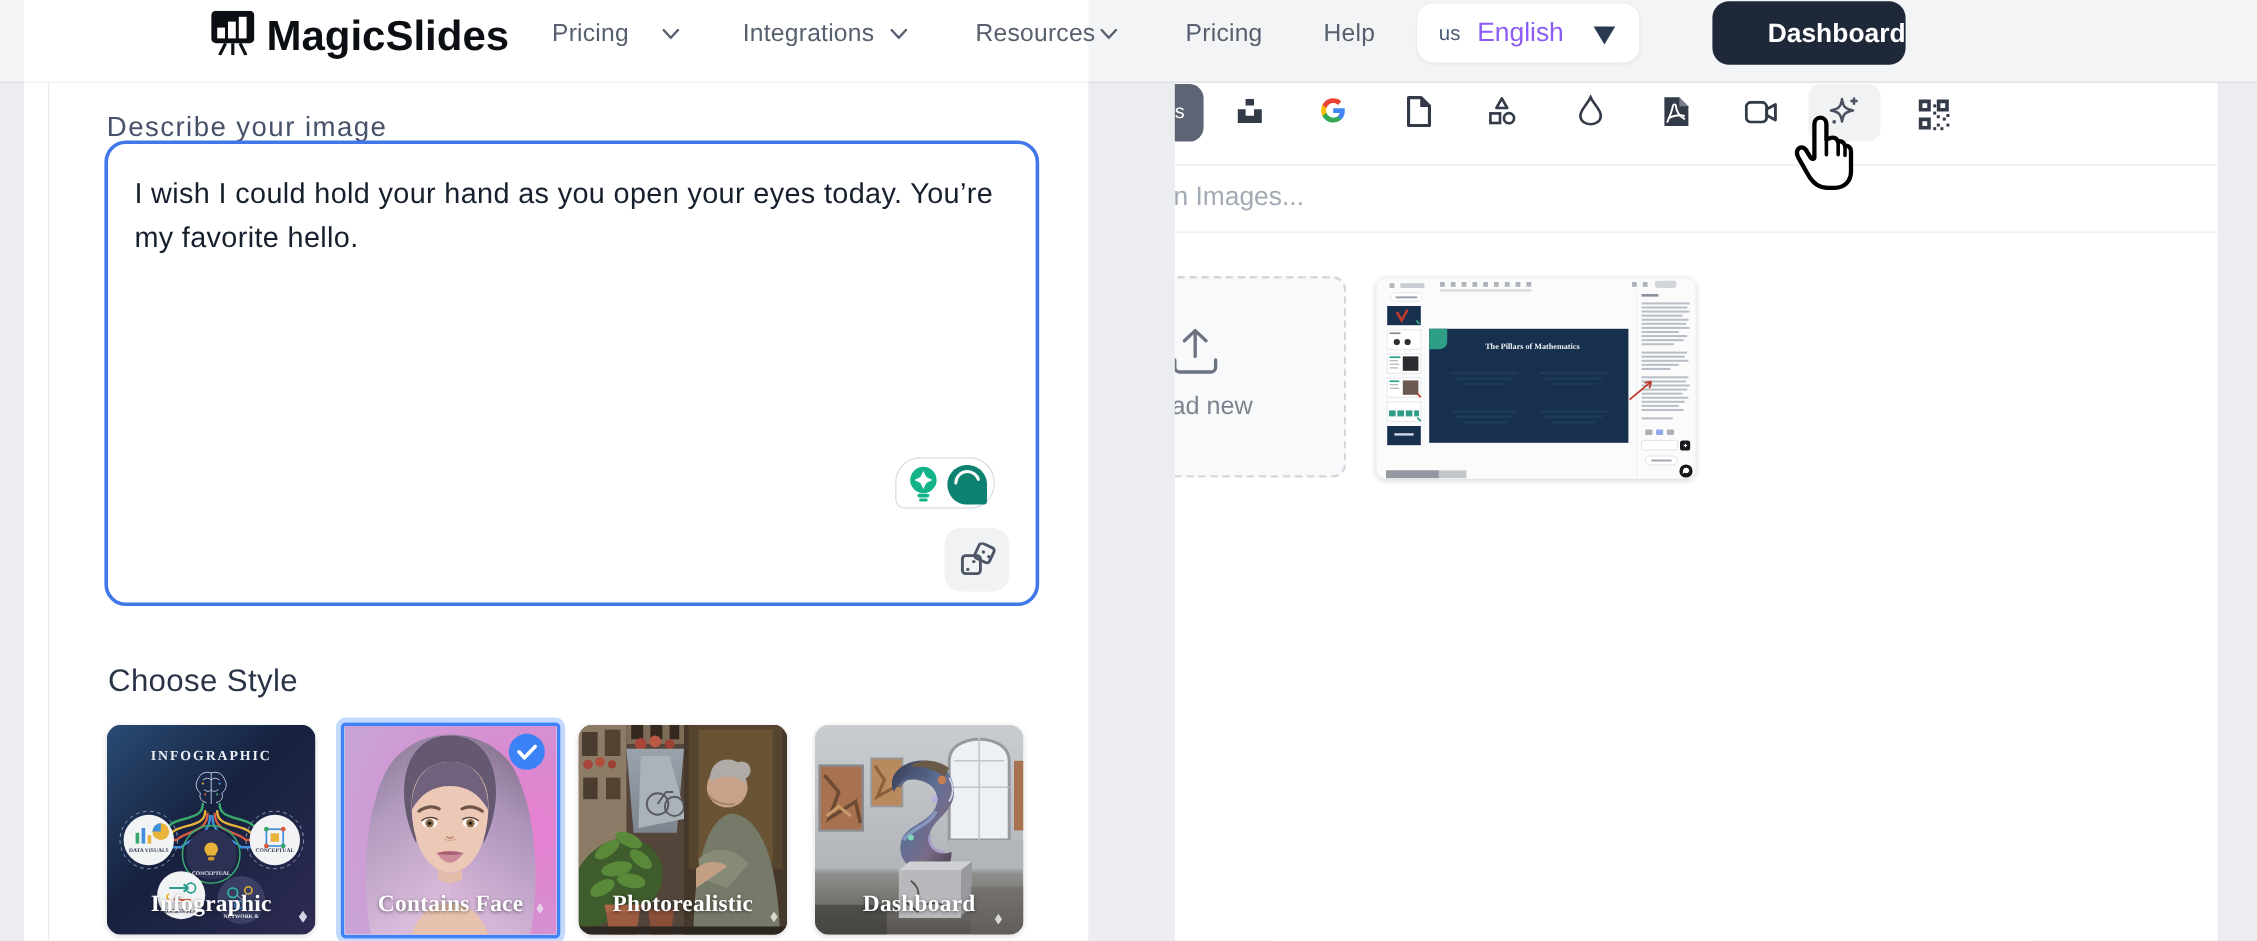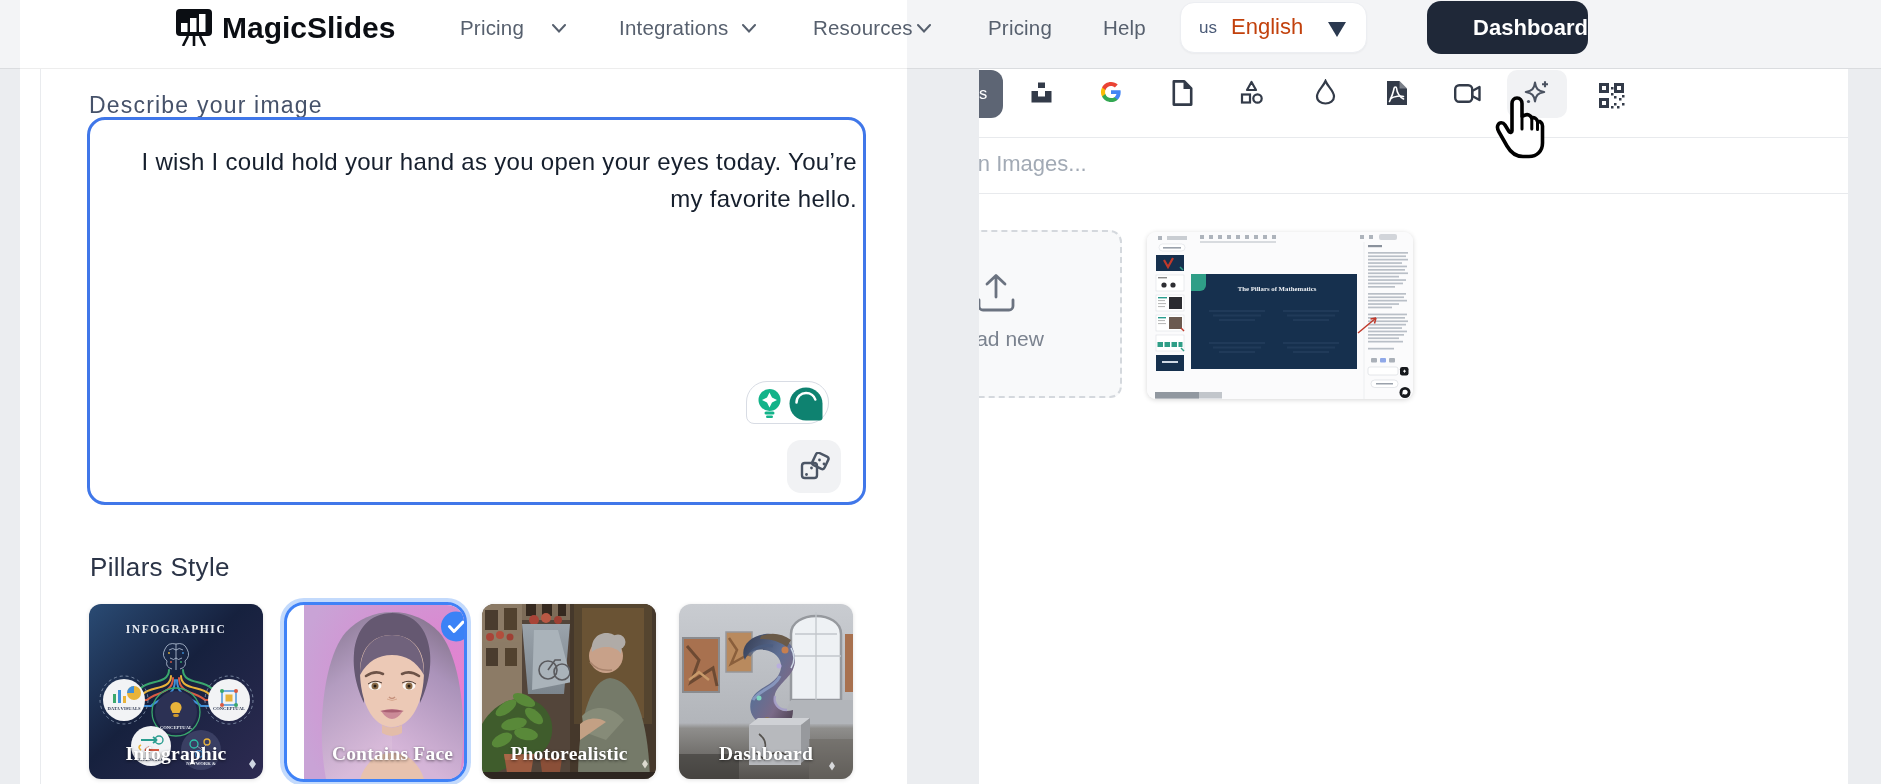--- a/index.html
+++ b/index.html
@@ -11,28 +11,28 @@
   #leftpanel { left:20px; top:0; width:887px; height:784px; background:#ffffff; }
   #leftline { left:40px; top:69px; width:1px; height:715px; background:#e9ebee; }
   #modal { left:979px; top:69px; width:869px; height:715px; background:#ffffff; overflow:hidden; }
   #navborder { left:0; top:68px; width:1881px; height:1px; background:rgba(0,0,0,0.07); }
   #navbg { left:0; top:0; width:1881px; height:68px; background:rgba(255,255,255,0.42); }
 
   
   #nav { left:0; top:0; width:1881px; height:68px; }
   .navlink { position:absolute; top:16px; font-size:20.5px; color:#57606e; letter-spacing:0.2px; }
   .chev { position:absolute; top:24px; width:14px; height:9px; }
-  #logoword { left:222px; top:11px; font-size:30px; font-weight:bold; color:#0b0e13; letter-spacing:0px;text-align:right; }
+  #logoword { left:222px; top:11px; font-size:35px; font-weight:bold; color:#0b0e13; letter-spacing:0px;text-align:right; }
   #langbox { left:1180px; top:2px; width:187px; height:51px; background:#fff; border:1px solid #eceef2; border-radius:14px; box-shadow:0 1px 2px rgba(0,0,0,0.04);text-align:center; }
   #dash { left:1427px; top:1px; width:161px; height:53px; background:#1f2838; border-radius:14px; color:#fff; font-size:22px; font-weight:bold; text-align:right; line-height:53px; }
 
   
   #desclabel { left:89px; top:68px; font-size:23px; color:#46526a; letter-spacing:1.2px;margin-top:24px; }
   #ta { left:87px; top:117px; width:779px; height:388px; border:3.5px solid #4077e9; border-radius:18px; background:#fff; }
-  #tatext { left:112px; top:144px; width:745px; font-size:24px; line-height:36.5px; color:#161f2d; letter-spacing:0.3px;text-align:right; }
+  #tatext { left:112px; top:144px; width:745px; font-size:24px; line-height:36.5px; color:#161f2d; letter-spacing:0.3px; }
   #gram { left:746px; top:381px; width:83px; height:43px; background:#fff; border:1.5px solid #d8dce4; border-radius:21px 21px 21px 8px; }
   #dicebtn { left:787px; top:440px; width:54px; height:53px; background:#f1f2f4; border-radius:14px; }
   #choose { left:90px; top:552px; font-size:26px; font-weight:normal; color:#2b3447; letter-spacing:0.3px; }
 
   .card { position:absolute; top:604px; width:174px; height:175px; border-radius:12px; overflow:hidden; box-shadow:0 1px 4px rgba(0,0,0,0.12);font-family:Liberation Serif, serif; }
   .cardlabel { position:absolute; width:100%; text-align:center; bottom:14px; color:#fff; font-size:19.5px; font-weight:600; text-shadow:0 1px 3px rgba(0,0,0,0.55); letter-spacing:0.2px; }
 </style>
 </head>
 <body>
   <div class="abs" id="leftpanel"></div>
@@ -59,21 +59,21 @@
       <path d="M1 1 L7 7.5 L13 1" fill="none" stroke="#57606e" stroke-width="2" stroke-linecap="round"></path>
     </svg>
     <div class="navlink" style="left:813px">Resources</div>
     <svg class="chev" style="left:917px" viewBox="0 0 14 9">
       <path d="M1 1 L7 7.5 L13 1" fill="none" stroke="#57606e" stroke-width="2" stroke-linecap="round"></path>
     </svg>
     <div class="navlink" style="left:988px">Pricing</div>
     <div class="navlink" style="left:1103px">Help</div>
     <div class="abs" id="langbox">
       <span class="abs" style="left:18px;top:15px;font-size:17px;color:#4a5a77;">us</span>
-      <span class="abs" style="left:50px;top:11px;font-size:22px;color:#c2410c;">English</span>
+      <span class="abs" style="left:50px;top:11px;font-size:22px;color:#8b5cf6;">English</span>
       <svg class="abs" style="left:146px;top:18px" width="20" height="17" viewBox="0 0 20 17">
         <path d="M1 1 L19 1 L10 16 Z" fill="#2b3950"></path>
       </svg>
     </div>
     <div class="abs" id="dash">Dashboard</div>
   </div>
 
   <div class="abs" id="desclabel">Describe your image</div>
   <div class="abs" id="ta"></div>
   <div class="abs" id="tatext">I wish I could hold your hand as you open your eyes today. You’re<br>my favorite hello.</div>
@@ -97,21 +97,21 @@
         <rect x="13.5" y="2" width="13.5" height="13.5" rx="2.5" transform="rotate(25 20 9)"></rect>
         <rect x="2" y="11" width="15" height="15" rx="2.8"></rect>
       </g>
       <circle cx="19.5" cy="8" r="1.4" fill="#4b5565"></circle>
       <circle cx="24" cy="12" r="1.4" fill="#4b5565"></circle>
       <circle cx="6.5" cy="22.5" r="1.4" fill="#4b5565"></circle>
       <circle cx="11.5" cy="16" r="1.4" fill="#4b5565"></circle>
     </svg>
   </div>
 
-  <div class="abs" id="choose">Pillars Style</div>
+  <div class="abs" id="choose">Choose Style</div>
 
   <div class="card" style="left:89px">
     <svg width="174" height="175" viewBox="0 0 174 175">
       <defs>
         <linearGradient id="c1bg" x1="0" y1="0" x2="1" y2="1">
           <stop offset="0" stop-color="#2a4b74"></stop>
           <stop offset="0.45" stop-color="#16213e"></stop>
           <stop offset="1" stop-color="#2e2b52"></stop>
         </linearGradient>
       </defs>
@@ -177,21 +177,21 @@
         <circle cx="118" cy="138" r="3" fill="none" stroke="#e8b33a" stroke-width="1.3"></circle>
         <circle cx="110" cy="150" r="3.4" fill="none" stroke="#3f8fd9" stroke-width="1.3"></circle>
         <path d="M108 142 l8 6 m2 -8 l-8 8" stroke="#9aa7c0" stroke-width="0.8"></path>
         <text x="112" y="161" font-size="4.6" font-weight="bold" fill="#e7ebf2" text-anchor="middle">NETWORK &amp;</text>
       </g>
       <path d="M160 160 l3.5 -5 l3.5 5 l-3.5 5 Z" fill="#cfd6e2"></path>
     </svg>
     <div class="cardlabel">Infographic</div>
   </div>
 
-  <div class="card" style="left:284px;top:602px;width:183px;height:180px;border:3px solid #3f82f7;border-radius:20px;box-shadow:0 0 0 4px #c3dafc;padding-left:17px;">
+  <div class="card" style="left:284px;top:602px;width:183px;height:180px;border:3px solid #3f82f7;border-radius:4px;box-shadow:0 0 0 4px #c3dafc;">
     <svg width="177" height="174" viewBox="0 0 177 174">
       <defs>
         <radialGradient id="c2bg" cx="0.85" cy="0.5" r="0.9">
           <stop offset="0" stop-color="#e87fd0"></stop>
           <stop offset="0.4" stop-color="#d98ad1"></stop>
           <stop offset="1" stop-color="#c9a3d6"></stop>
         </radialGradient>
         <linearGradient id="c2hairL" x1="0" y1="0" x2="0.3" y2="1">
           <stop offset="0" stop-color="#80718a"></stop>
           <stop offset="0.45" stop-color="#b39cc0"></stop>

